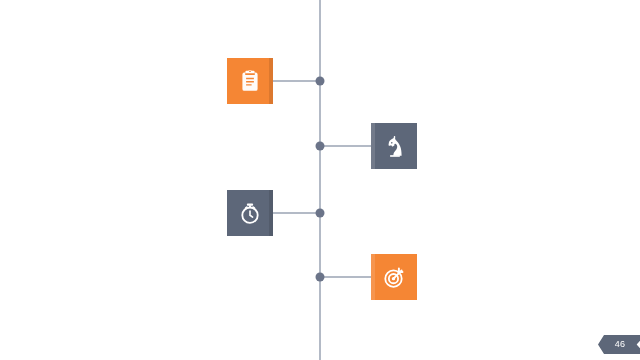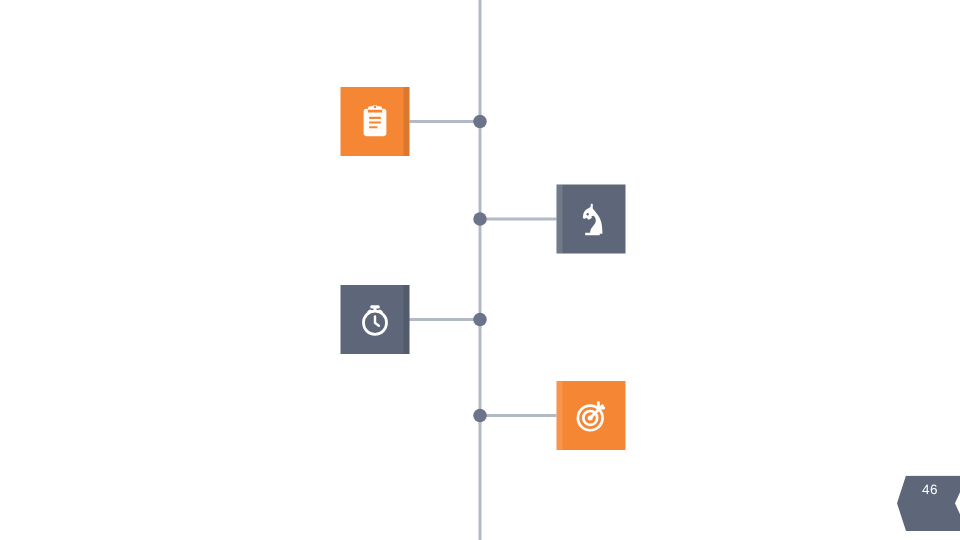--- a/index.html
+++ b/index.html
@@ -80,21 +80,21 @@
     background: rgba(255, 255, 255, 0.13);
   }
 
   .tile svg { display: block; }
 
   
   .page-badge {
     position: absolute;
     right: 0;
     bottom: 6px;
-    height: 37px;
+    height: 19px;
     min-width: 26px;
     padding: 0 7px 0 9px;
     background: #5d6779;
     color: #ffffff;
     font-size: 9px;
     line-height: 19px;
     text-align: center;
     letter-spacing: 0.3px;
     
     clip-path: polygon(6px 0, 100% 0, 100% 30%, 92% 50%, 100% 70%, 100% 100%, 6px 100%, 0 50%);

